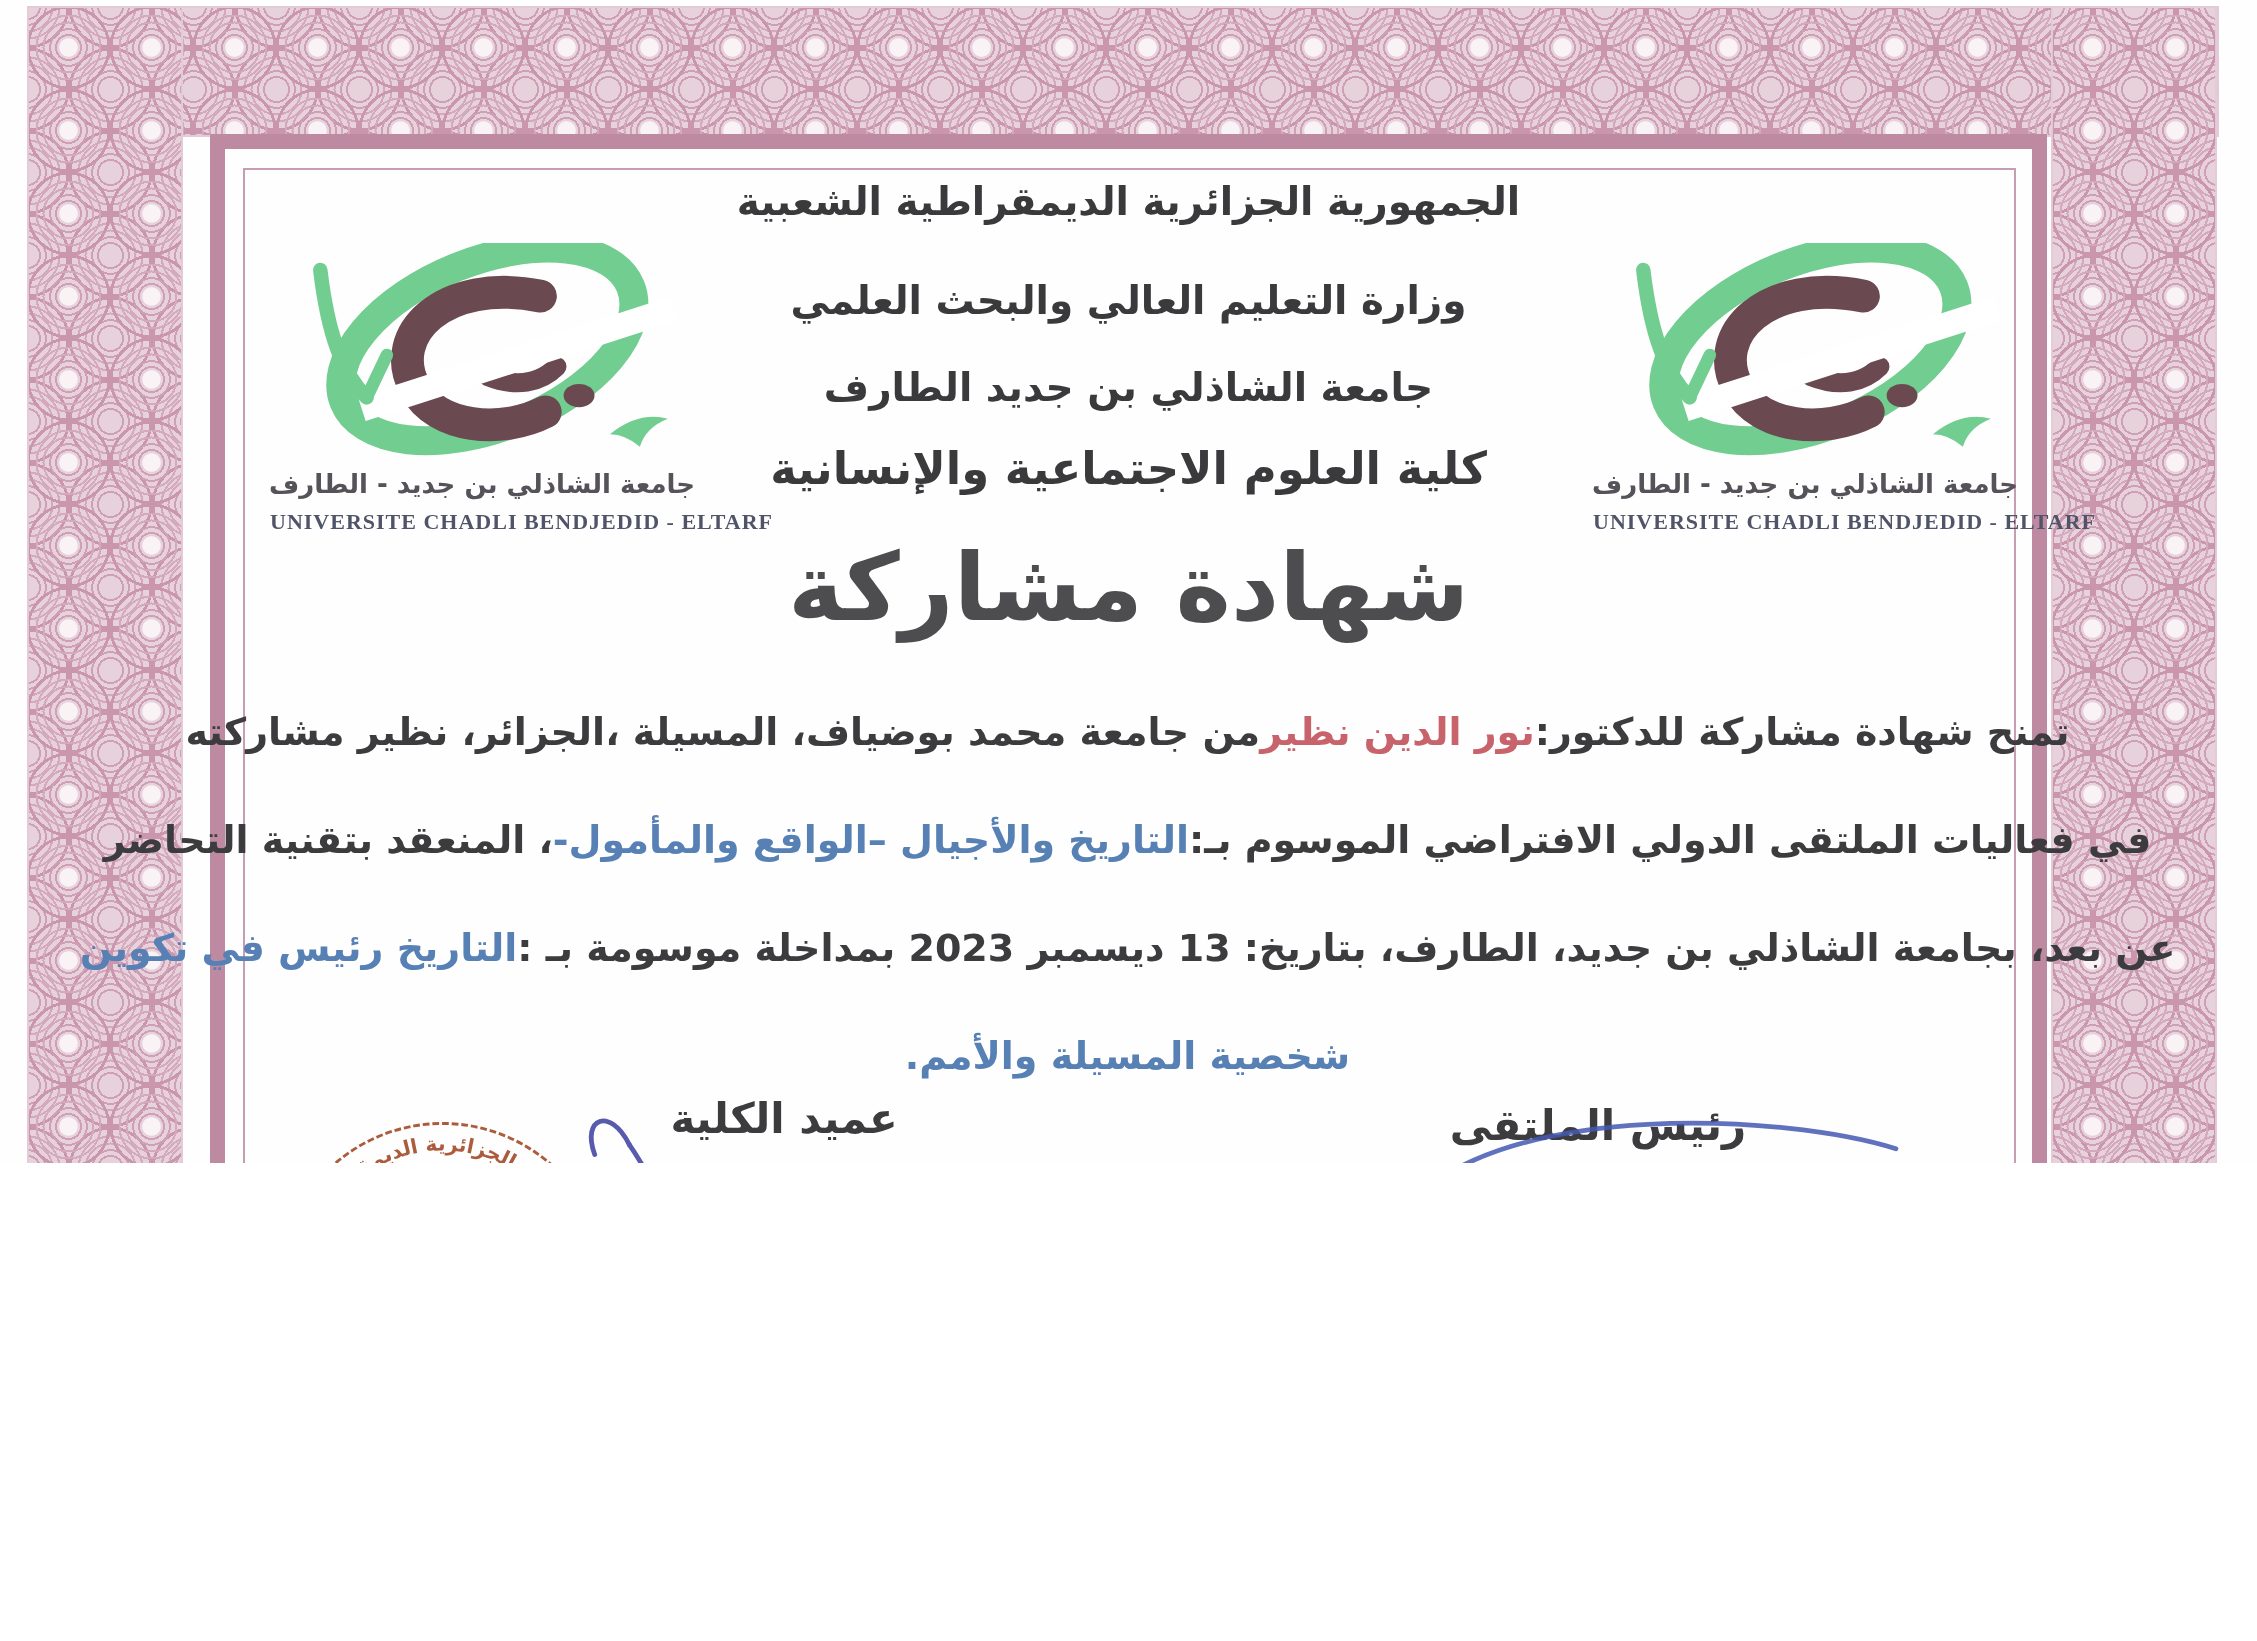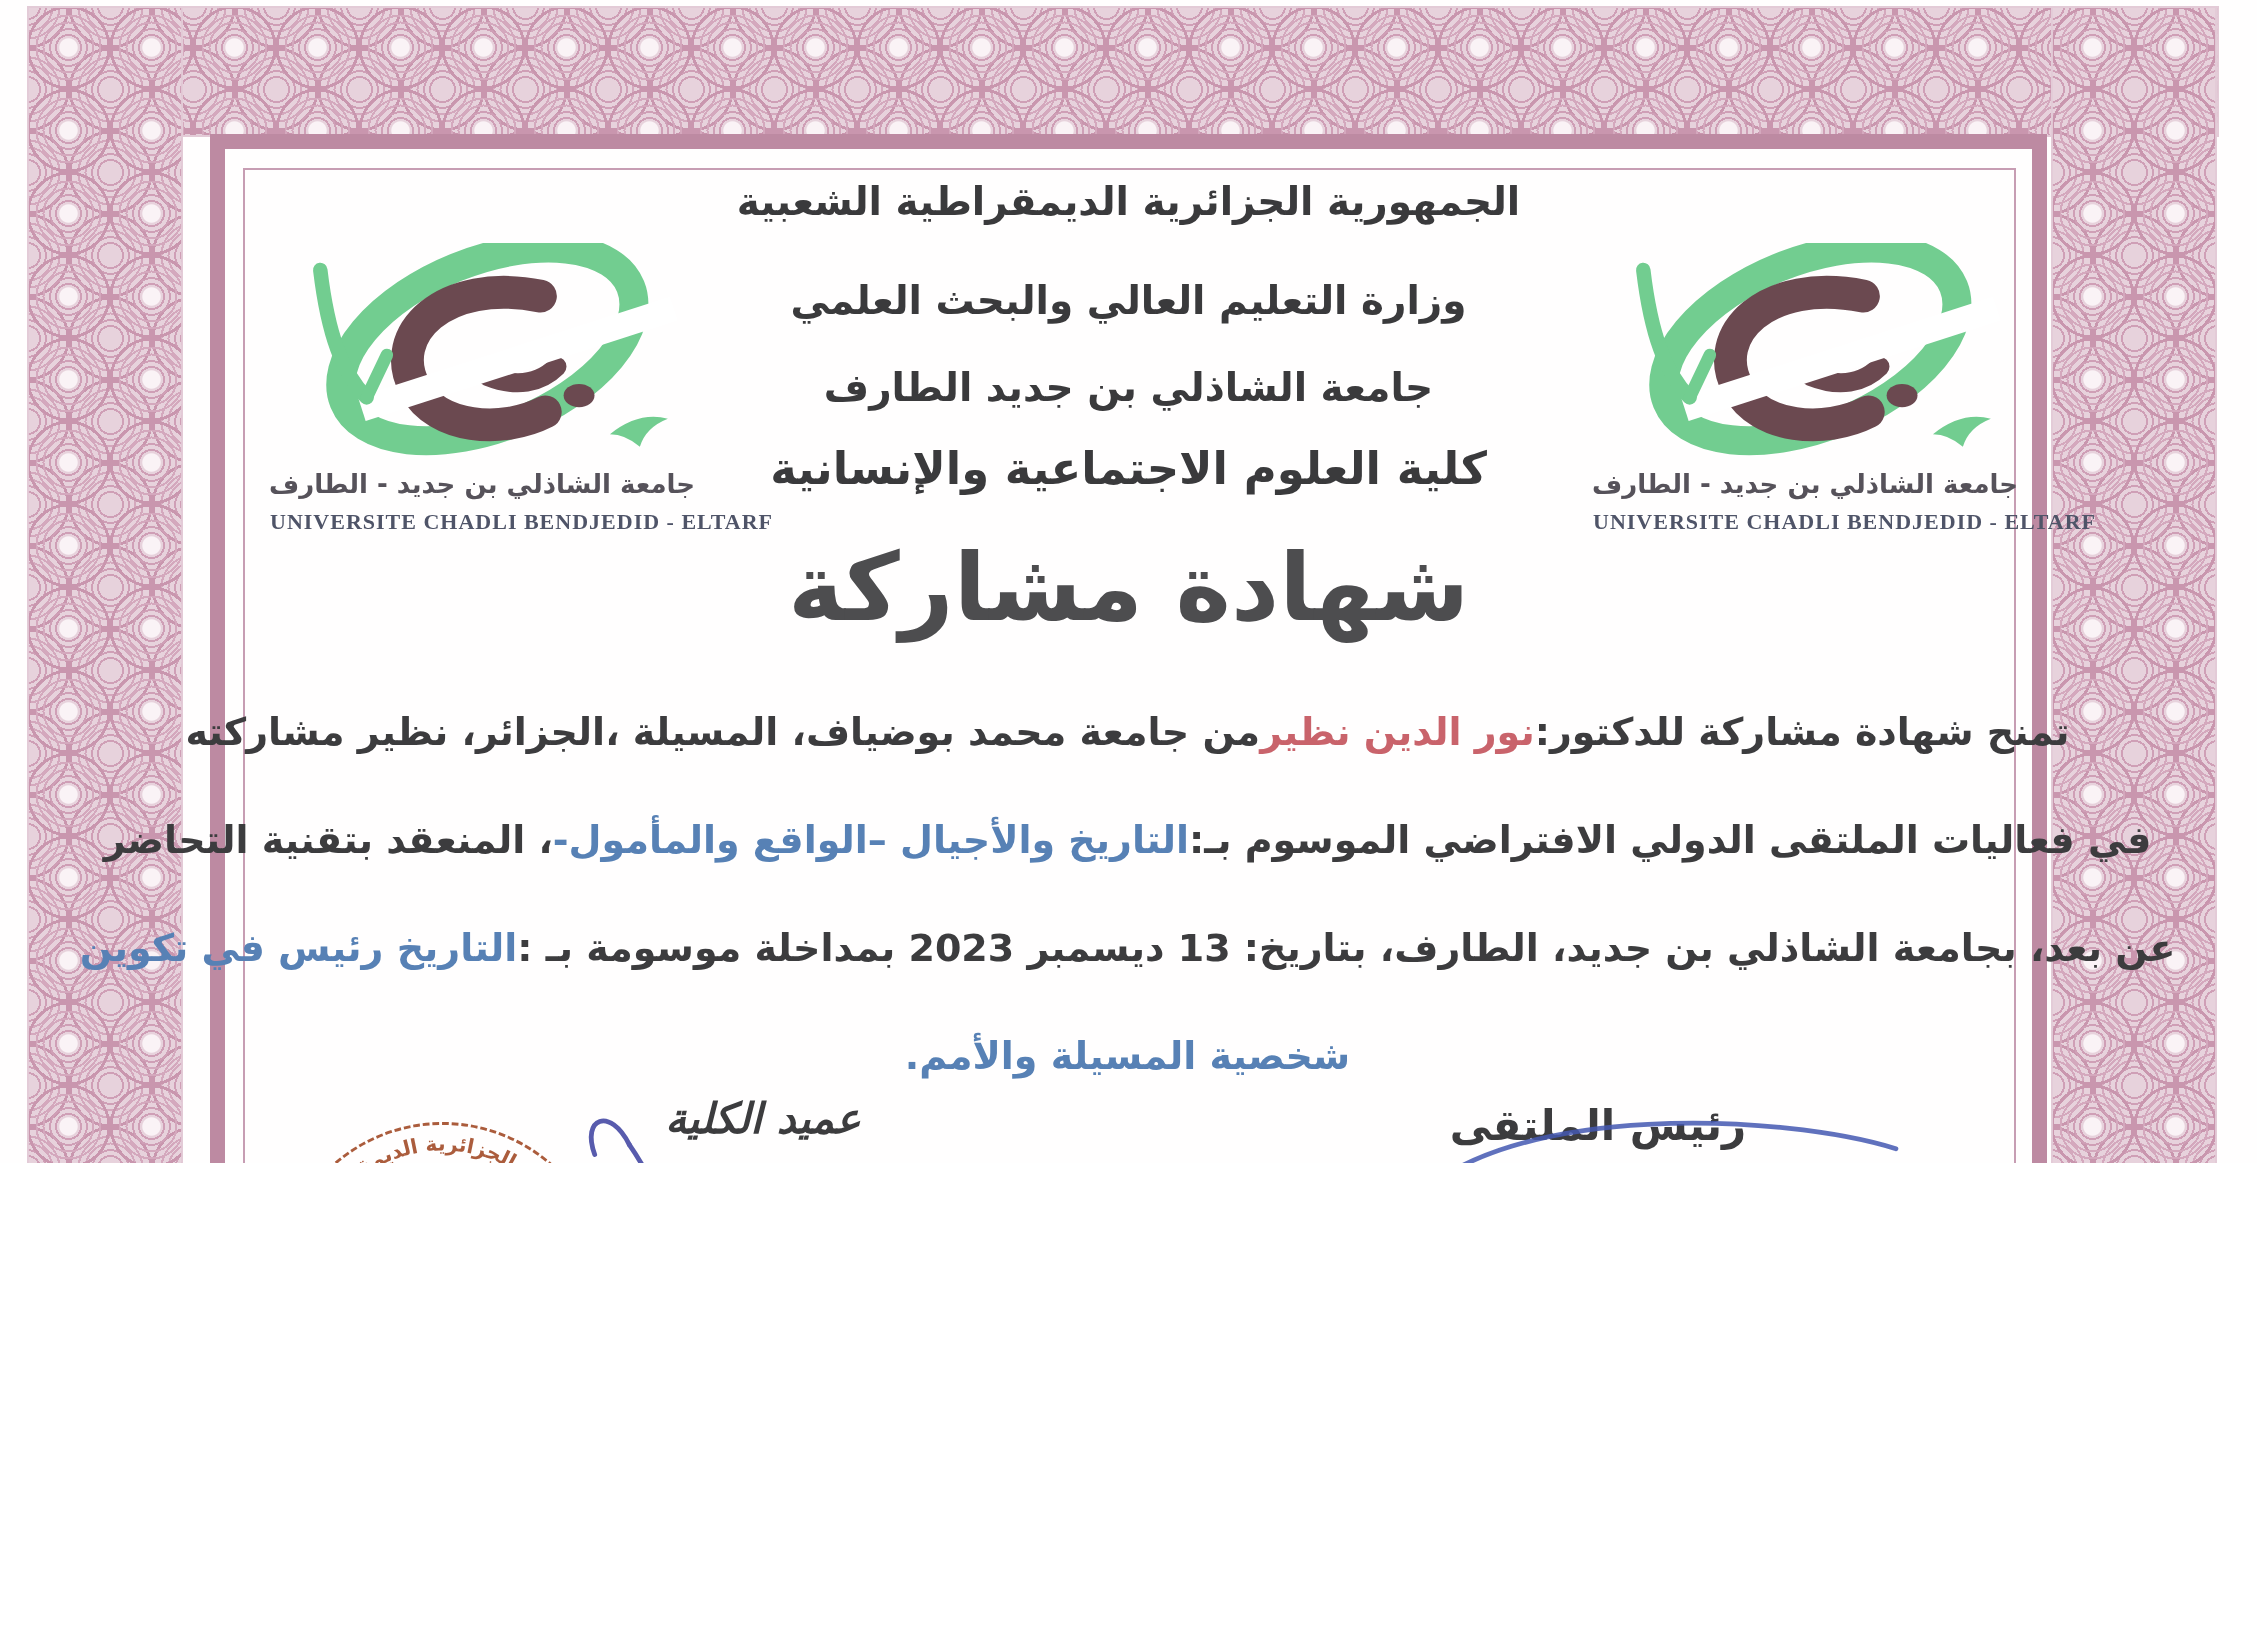--- a/index.html
+++ b/index.html
@@ -53,21 +53,21 @@
     color:#4f5468;letter-spacing:1px;margin-top:9.7px;white-space:nowrap;}
   
   .body-block{position:absolute;left:203px;top:678px;width:1849px;}
   .body-line{height:108px;display:flex;justify-content:center;align-items:center;
     direction:rtl;white-space:nowrap;font-size:38px;font-weight:bold;color:#3c3c3e;}
   .seg-red{color:#c9636b;}
   .seg-blue{color:#5781b5;}
   
   .sig-title{position:absolute;direction:rtl;font-size:42px;font-weight:bold;color:#3c3c3e;
     text-align:center;white-space:nowrap;}
-  .sig-dean-title{left:541px;top:1094px;width:444px;font-style:italic;}
+  .sig-dean-title{left:562px;top:1094px;width:444px;}
   .sig-chair-title{left:1371px;top:1101px;width:454px;}
   .dean-stamp-text{position:absolute;left:613px;top:1180px;width:521px;
     transform:rotate(-4.5deg);direction:rtl;text-align:right;color:#2f80cf;font-weight:bold;opacity:.95;}
   .dean-stamp-text div{white-space:nowrap;line-height:45px;font-size:28px;}
   .dean-stamp-text .dean-name{font-size:32px;margin-top:3.9px;}
   .chair-stamp{position:absolute;left:1412px;top:1197px;width:386px;height:100px;
     border:4.8px solid #4e97d6;border-radius:13.5px;transform:rotate(-3deg);
     display:flex;align-items:center;justify-content:center;direction:rtl;
     color:#4796d8;font-size:36px;font-weight:bold;opacity:.8;box-sizing:border-box;
     white-space:nowrap;letter-spacing:-1px;}

